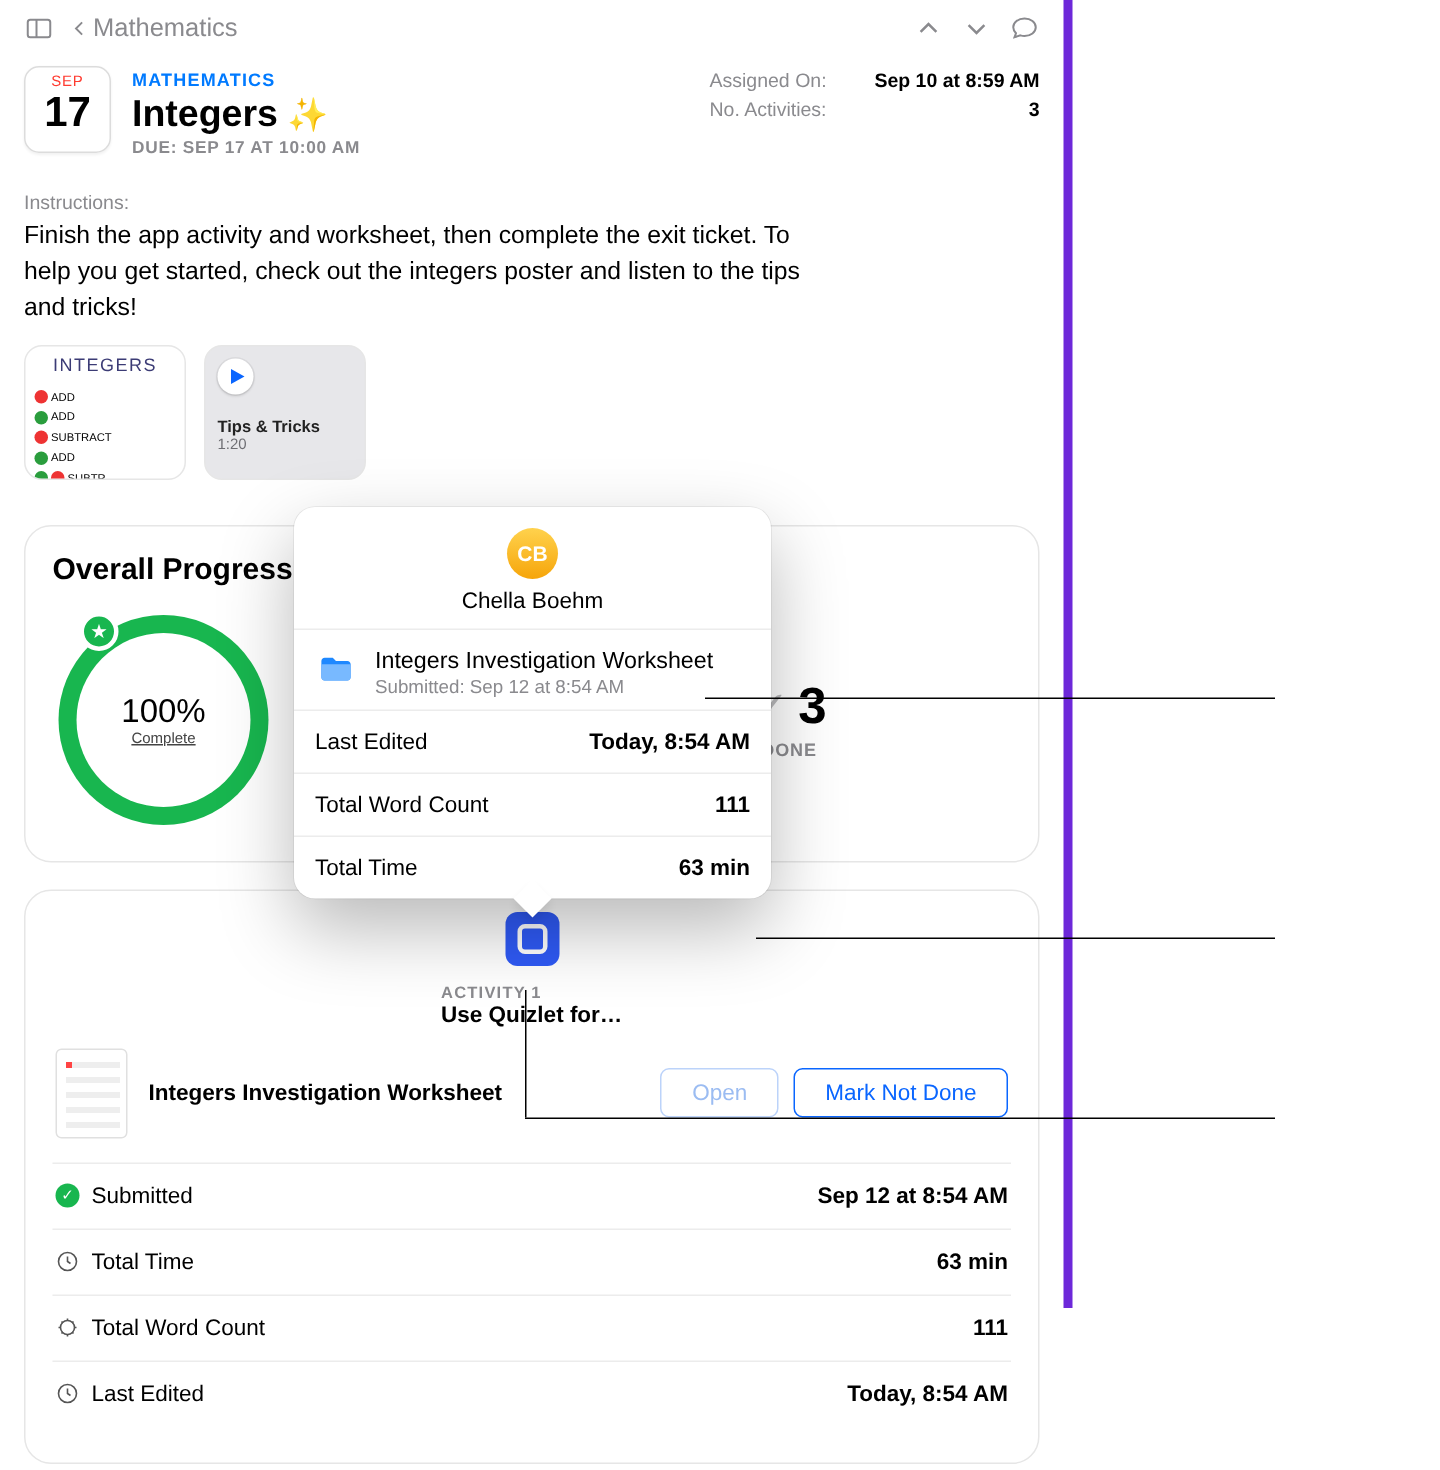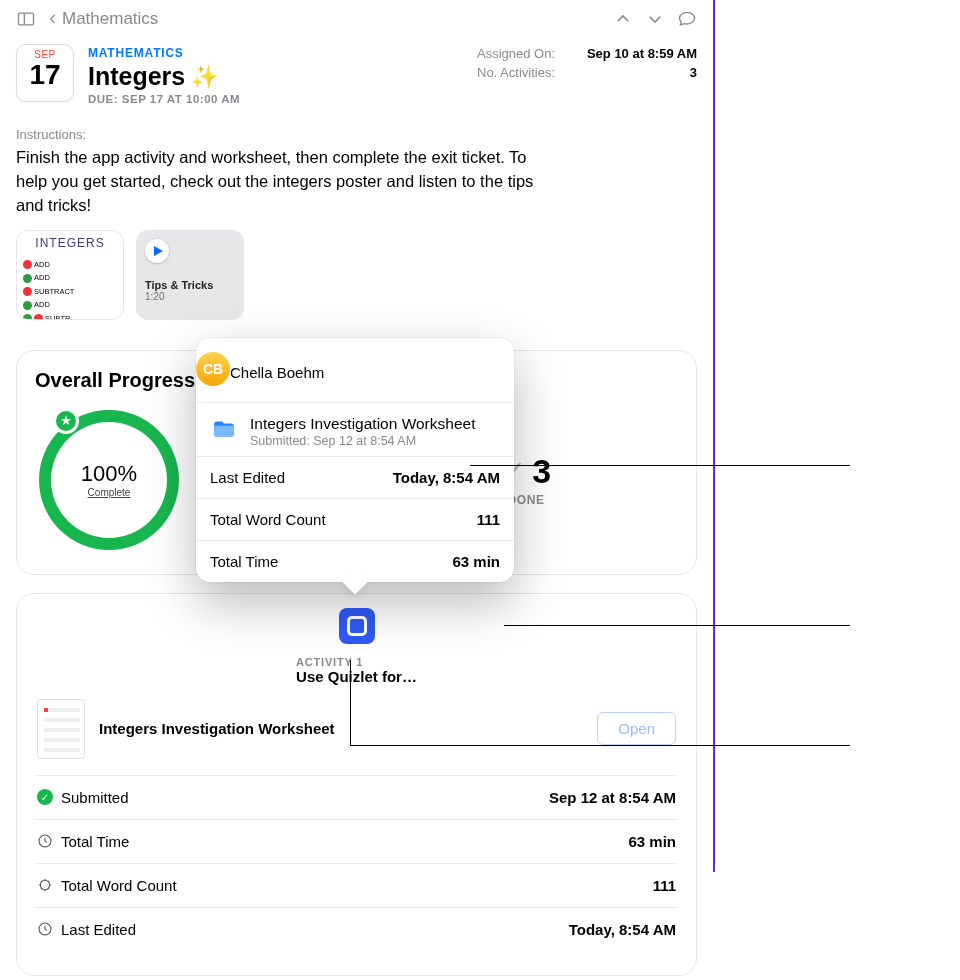--- a/index.html
+++ b/index.html
@@ -8,21 +8,21 @@
     background: #fff;
     width: 960px;
     height: 980px;
     position: relative;
     overflow: hidden;
     color: #000;
   }
   .app {
     width: 715px;
     height: 872px;
-    border-right: 2px solid #6d28d9;
+    border-right: 6px solid #6d28d9;
     background: #fff;
     position: relative;
   }
   
   .toolbar {
     height: 38px;
     display: flex;
     align-items: center;
     padding: 0 14px;
     gap: 8px;
@@ -220,21 +220,21 @@
     z-index:10;
   }
   .popover::after{
     content:"";
     position:absolute;
     bottom:-9px; left:50%; transform:translateX(-50%) rotate(45deg);
     width:18px; height:18px; background:#fff;
     box-shadow: 3px 3px 6px rgba(0,0,0,.08);
   }
   .pop-head{
-    display:flex; flex-direction:row; align-items:center;
+    display:flex; flex-direction:column; align-items:center;
     padding:14px 0 10px 0;
     border-bottom:1px solid #ececec;
   }
   .avatar{
     width:34px;height:34px;border-radius:50%;
     display:flex;align-items:center;justify-content:center;
     color:#fff; font-weight:600; font-size:14px;
     background: linear-gradient(180deg,#ffd24d,#f6a50a);
     margin-bottom:6px;
   }
@@ -385,20 +385,21 @@
       </div>
     </div>
 
     <div class="doc-row" style="padding-bottom:16px;">
       <div class="doc-thumb"></div>
       <div class="doc-meta">
         <div class="activity-title">Integers Investigation Worksheet</div>
       </div>
       <div class="doc-actions">
         <button class="pill-btn disabled">Open</button>
+        <button class="pill-btn">Mark Not Done</button>
       </div>
     </div>
 
     <div class="kv-row">
       <div class="kv-label">
         <span class="kv-check">✓</span>
         <span>Submitted</span>
       </div>
       <div class="kv-val">Sep 12 at 8:54 AM</div>
     </div>

